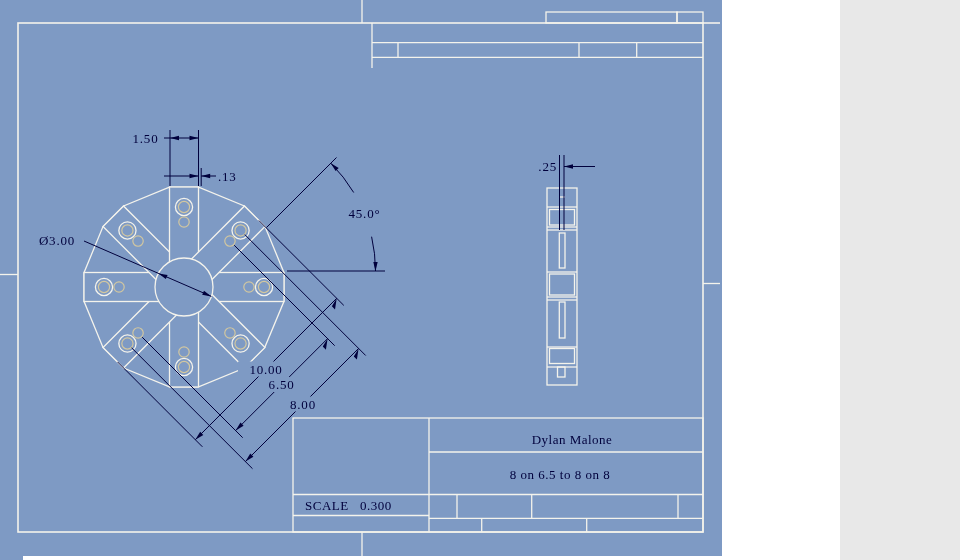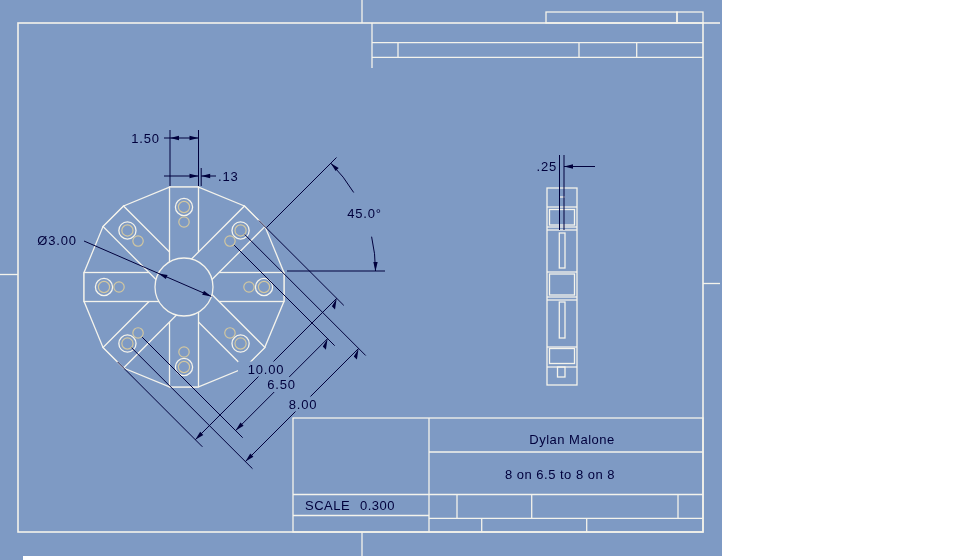--- a/index.html
+++ b/index.html
@@ -1,21 +1,21 @@
 <!DOCTYPE html>
 <html style="--background: #7e9ac4; --line: #f4f3ec; --hidden: #d2c7a0; --dimension: #00003c; --canvas: #ffffff;"><head>
 <meta charset="utf-8">
 <style>
   :root{
     --background:#7e9ac4; --line:#f4f3ec; --hidden:#d2c7a0;
     --dimension:#00003c; --canvas:#ffffff;
   }
   html,body{margin:0;padding:0;background:#e8e8e8;}
-  #stage{width:960px;height:560px;position:relative;overflow:hidden;
-         font-family:Liberation Sans, sans-serif;}
+  #stage{width:840px;height:560px;position:relative;overflow:hidden;
+         font-family:Liberation Serif, serif;}
   svg{display:block;}
   .wl{stroke:var(--line);stroke-width:1.3;fill:none;}
   .wl-thick{stroke:var(--line);stroke-width:1.6;fill:none;}
   .bgfill{fill:var(--background);}
   .bgfill-stroked{fill:var(--background);stroke:var(--line);stroke-width:1.3;}
   .tan{stroke:var(--hidden);stroke-width:1.2;fill:none;}
   .dim{stroke:var(--dimension);stroke-width:1;fill:none;}
   .dim-arrow{fill:var(--dimension);stroke:none;}
   .dim-text{fill:var(--dimension);font-size:13px;letter-spacing:0.8px;}
   .tb-text{fill:var(--dimension);font-size:13px;letter-spacing:0.5px;}

